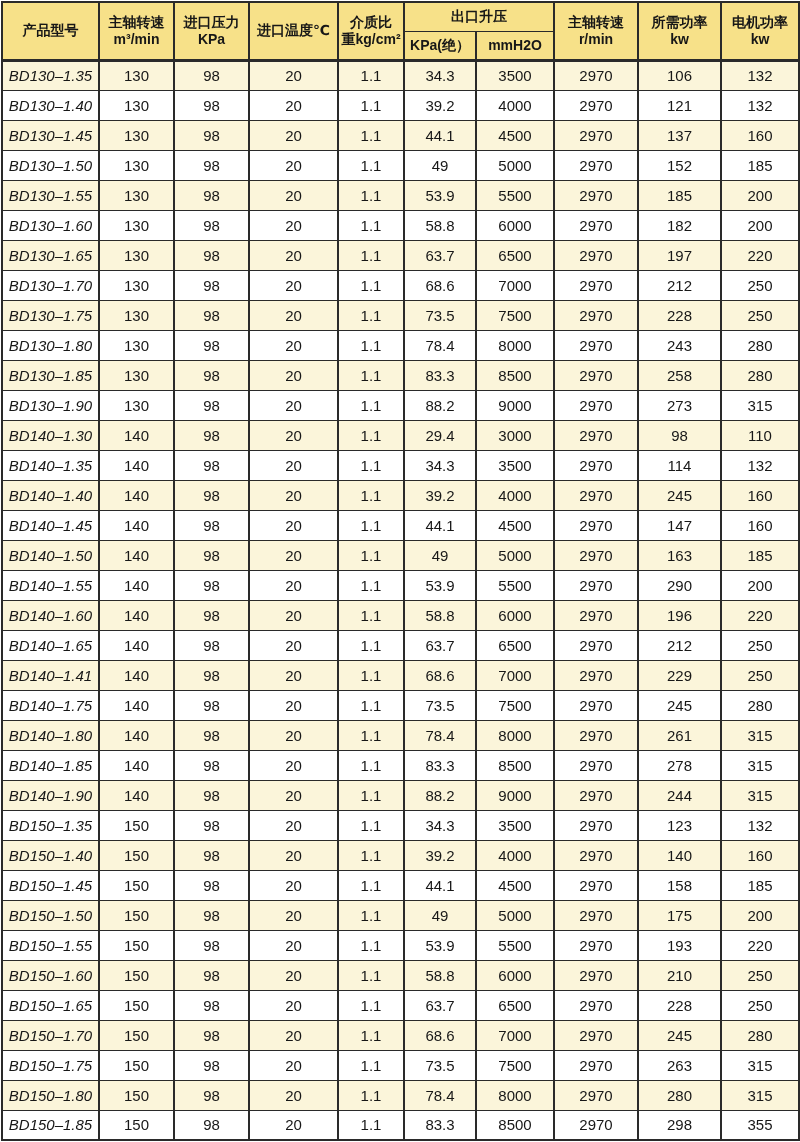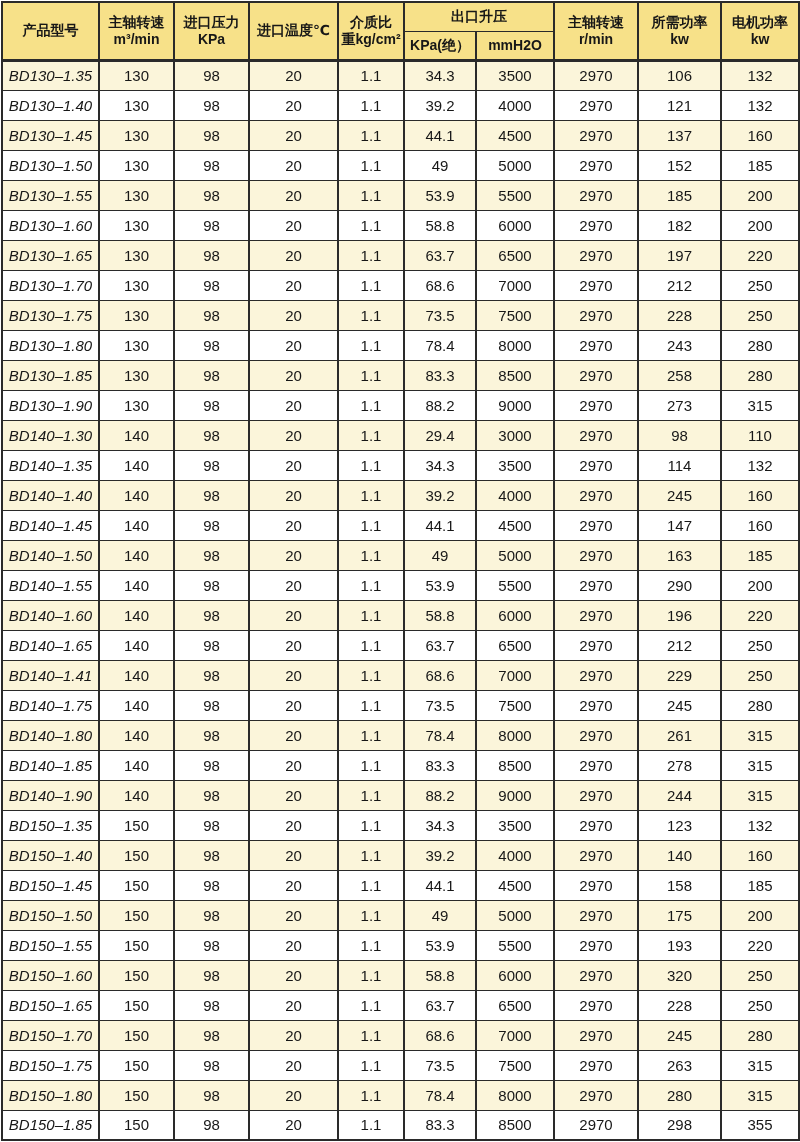--- a/index.html
+++ b/index.html
@@ -467,21 +467,21 @@
         </tr>
         <tr class="alt">
           <td class="model">BD150–1.60</td>
           <td>150</td>
           <td>98</td>
           <td>20</td>
           <td>1.1</td>
           <td>58.8</td>
           <td>6000</td>
           <td>2970</td>
-          <td>320</td>
+          <td>210</td>
           <td>250</td>
         </tr>
         <tr>
           <td class="model">BD150–1.65</td>
           <td>150</td>
           <td>98</td>
           <td>20</td>
           <td>1.1</td>
           <td>63.7</td>
           <td>6500</td>

